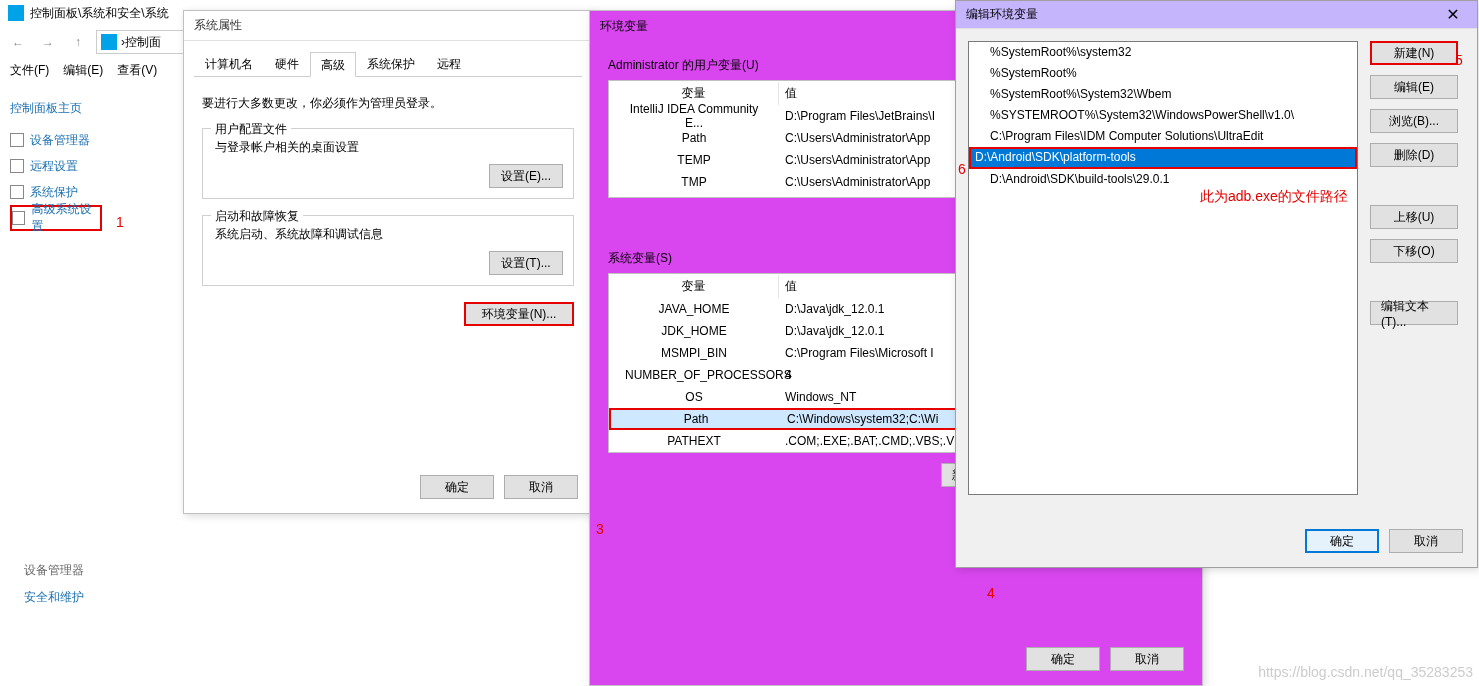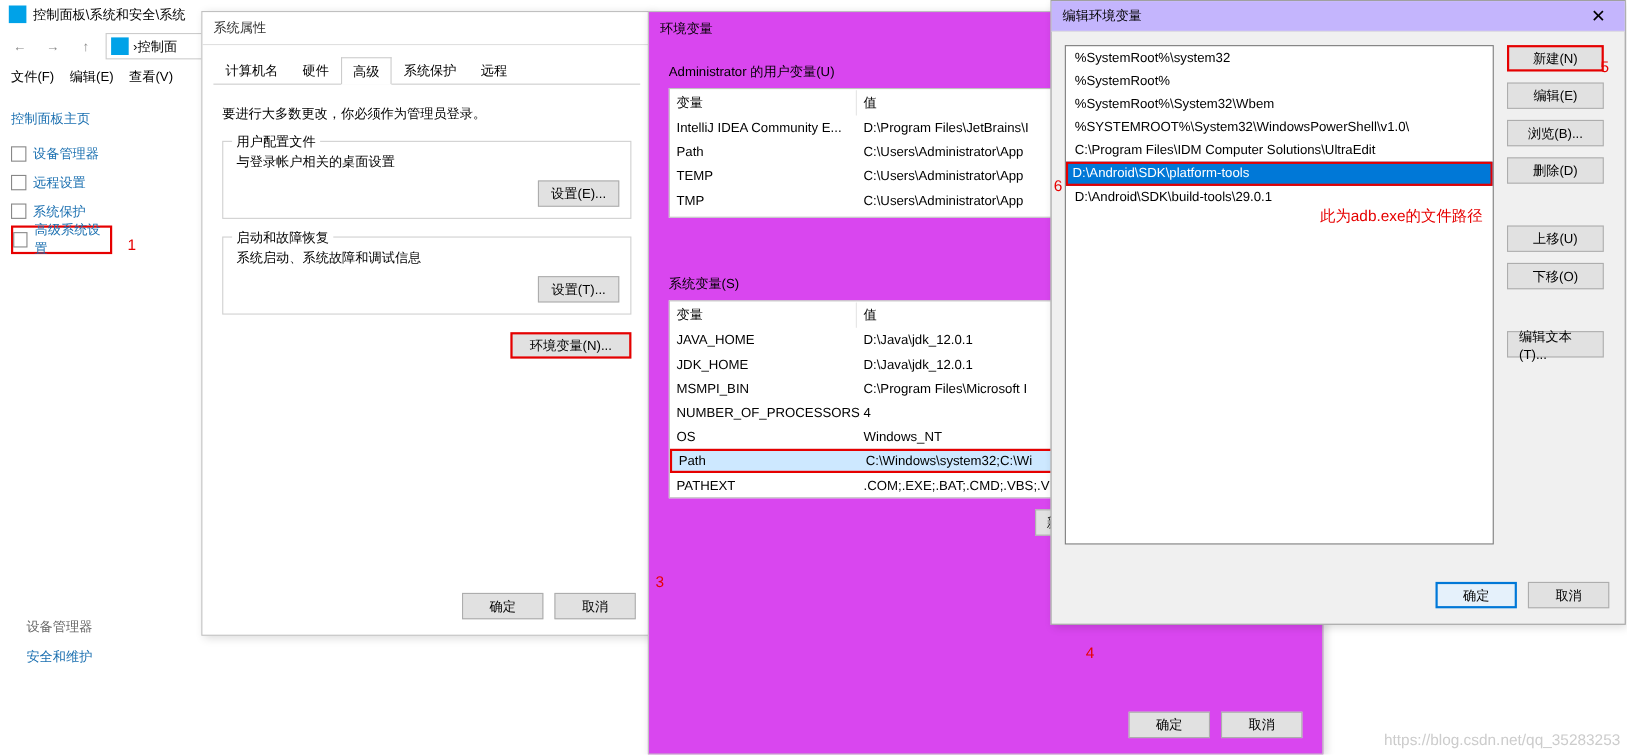--- a/index.html
+++ b/index.html
@@ -18,56 +18,56 @@
   .cp-side { position:absolute; left:10px; top:100px; width:160px; }
   .cp-side .hd { color:#1a6fb0; margin-bottom:10px; }
   .cp-side .item { display:flex; align-items:center; height:26px; color:#1a6fb0; cursor:pointer; }
   .cp-side .item .doc { width:14px; height:14px; border:1px solid #888; margin-right:6px; }
   .cp-side .hl { border:2px solid #e60000; width:92px; }
   .cp-bottom { position:absolute; left:24px; bottom:80px; }
   .cp-bottom .hd2 { color:#666; margin-bottom:10px; }
   .cp-bottom .lk { color:#1a6fb0; }
 
   
-  .sp-window { left:183px; top:10px; width:410px; height:568px; background:#fff; }
+  .sp-window { left:183px; top:10px; width:410px; height:504px; background:#fff; }
   .sp-title { height:30px; display:flex; align-items:center; padding:0 10px; border-bottom:1px solid #e0e0e0; color:#333; }
   .sp-tabs { display:flex; margin:10px 10px 0 10px; border-bottom:1px solid #ccc; height:26px; }
   .sp-tabs .tab { padding:4px 10px; border:1px solid transparent; border-bottom:none; }
   .sp-tabs .tab.active { background:#fff; border:1px solid #ccc; border-bottom:1px solid #fff; position:relative; top:1px; }
   .sp-body { padding:12px 18px; }
   .sp-note { margin:6px 0 16px 0; }
   .sp-group { border:1px solid #d0d0d0; padding:10px 12px 42px 12px; margin-bottom:16px; position:relative; }
   .sp-group .lg { position:absolute; top:-8px; left:8px; background:#fff; padding:0 4px; }
   .sp-group .btn { position:absolute; right:10px; bottom:10px; }
   .btn { border:1px solid #adadad; background:#e1e1e1; height:24px; min-width:74px; padding:0 10px; display:inline-flex; align-items:center; justify-content:center; cursor:pointer; }
   .sp-foot { position:absolute; right:14px; bottom:14px; display:flex; gap:10px; }
   .red-box { border:2px solid #e60000; }
 
   
   .ev-window { left:589px; top:10px; width:614px; height:676px; background:#d946ef; }
   .ev-title { height:30px; display:flex; align-items:center; padding:0 10px; }
   .ev-body { padding:10px 18px 0 18px; }
   .ev-label { margin:6px 0; }
   .ev-list { border:1px solid #c0c0c0; background:#fff; height:162px; overflow:hidden; }
   .ev-list .hdr { display:flex; height:24px; align-items:center; }
-  .ev-list .hdr .c1,.ev-list .row .c1 { width:170px; padding:3px 6px; }
+  .ev-list .hdr .c1,.ev-list .row .c1 { width:170px; padding:3px 16px;text-align:center; }
   .ev-list .hdr .c2,.ev-list .row .c2 { flex:1; padding:3px 6px; white-space:nowrap; overflow:hidden; }
   .ev-list .hdr .c1,.ev-list .hdr .c2 { border-right:1px solid #e5e5e5;  }
   .ev-list .row { display:flex; height:22px; align-items:center; }
   .ev-list .row.sel { background:#cde8ff; }
   .ev-btns { display:flex; justify-content:flex-end; gap:10px; margin:10px 0 18px 0; }
   .ev-foot { position:absolute; right:18px; bottom:14px; display:flex; gap:10px; }
 
   
   .ee-window { left:955px; top:0; width:523px; height:568px; background:#f0f0f0; border-color:#a0a0a0; }
   .ee-title { height:28px; display:flex; align-items:center; justify-content:space-between; padding:0 6px 0 10px; background:#c4b5fd; border-bottom:1px solid #e0e0e0; }
   .ee-close { width:36px; height:24px; display:flex; align-items:center; justify-content:center; font-size:16px; }
   .ee-body { display:flex; padding:12px; gap:12px; }
   .ee-list { border:1px solid #7a7a7a; background:#fff; width:390px; height:454px; overflow:hidden; }
-  .ee-list .erow { padding:3px 8px; height:21px; white-space:nowrap; overflow:hidden; }
+  .ee-list .erow { padding:3px 21px; height:21px; white-space:nowrap; overflow:hidden; }
   .ee-list .erow.sel { background:#0078d7; color:#fff; border:2px solid #e60000; height:22px; padding:1px 4px; }
   .ee-side { display:flex; flex-direction:column; gap:10px; width:88px; }
   .ee-side .gap { height:18px; }
   .ee-foot { position:absolute; right:14px; bottom:14px; display:flex; gap:10px; }
   .btn-blue { border:2px solid #0078d7; background:#e5f1fb; }
 
   
   .anno { position:absolute; color:#e60000; font-size:14px; font-weight:500; }
   .wm { position:absolute; right:6px; bottom:6px; color:#ccc; font-size:14px; }
 </style>

